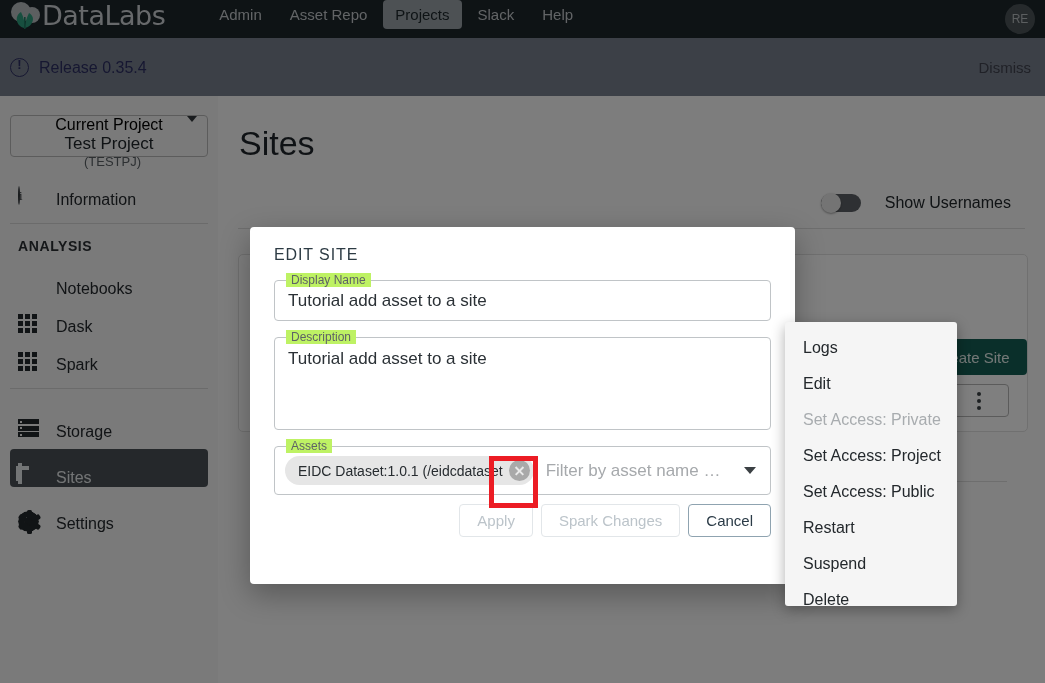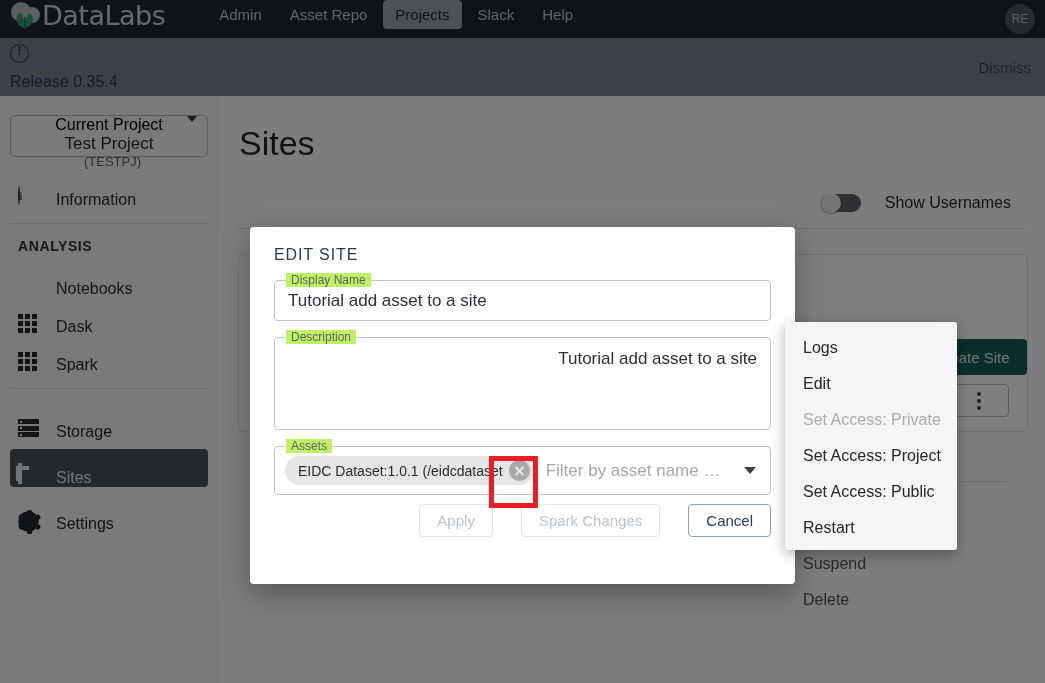--- a/index.html
+++ b/index.html
@@ -33,21 +33,21 @@
     width: 30px; height: 30px; border-radius: 50%;
     background: #4d5559; color: #b9bec1; font-size: 12px;
     display: flex; align-items: center; justify-content: center;
   }
 
   
   .banner {
     position: absolute; left: 0; top: 38px; width: 1045px; height: 58px;
     background: #79818f; display: flex; align-items: center;
   }
-  .banner-left { display: flex; align-items: flex-start; margin-left: 10px; gap: 10px; flex-direction: column; }
+  .banner-left { display: flex; align-items: flex-end; margin-left: 10px; gap: 10px; }
   .banner-icon {
     width: 19px; height: 19px; border-radius: 50%;
     border: 1.7px solid #2d2f63; position: relative;
   }
   .banner-icon::before {
     content: "!"; position: absolute; left: 0; right: 0; top: -2px;
     text-align: center; font-size: 13px; color: #2d2f63; font-weight: 700;
   }
   .banner-text { font-size: 16px; color: #2d2f63; }
   .banner-dismiss {
@@ -172,21 +172,21 @@
     position: relative; margin: 16px 24px 0 24px;
     border: 1px solid #c0c4c7; border-radius: 4px;
   }
   .field legend-x {
     position: absolute; left: 11px; top: -8px; background: #bef264; padding: 0 5px;
     font-size: 12px; color: #5e6266; display: block;
   }
   .f-name { height: 41px; display: flex; align-items: center; }
   .f-desc { height: 93px; }
   .f-assets { height: 49px; display: flex; align-items: center; }
-  .f-val { font-size: 17px; color: #2b3136; padding: 0 13px; text-align: right; }
+  .f-val { font-size: 17px; color: #2b3136; padding: 0 13px; }
   .f-desc .f-val { padding-top: 11px; display: block; }
 
   .chip {
     margin-left: 10px; height: 29px; border-radius: 15px; background: #e6e6e6;
     display: flex; align-items: center; padding: 0 4px 0 13px; max-width: 258px; overflow: hidden;
   }
   .chip-label { font-size: 14px; color: #272c30; white-space: nowrap; }
   .chip-x {
     width: 21px; height: 21px; border-radius: 50%; background: #a9a9a9;
     margin-left: 6px; position: relative; flex: 0 0 21px; cursor: pointer;
@@ -197,38 +197,38 @@
   .chip-x::before { transform: rotate(45deg); }
   .chip-x::after { transform: rotate(-45deg); }
   .asset-placeholder { font-size: 17px; color: #a6a9ac; margin-left: 12px; }
   .assets-caret {
     position: absolute; right: 14px; top: 20px; width: 0; height: 0;
     border-left: 6px solid transparent; border-right: 6px solid transparent;
     border-top: 7px solid #3b4044;
   }
 
   .modal-actions {
-    position: absolute; right: 24px; bottom: 47px; display: flex; gap: 28px; margin-top: 16px;
+    position: absolute; right: 24px; bottom: 47px; display: flex; gap: 8px; margin-top: 16px;
   }
   .mbtn {
     height: 33px; border-radius: 4px; font-size: 15px; padding: 0 17px;
     display: flex; align-items: center; justify-content: center; background: transparent;
   }
   .mbtn.disabled { border: 1px solid #e2e6e9; color: #bcc4ca; cursor: default; }
   .mbtn.enabled { border: 1px solid #8fa3b0; color: #2b3b47; cursor: pointer; }
 
   
   .redbox {
     position: absolute; left: 489px; top: 456px; width: 49px; height: 52px;
     border: 5px solid #ec1c24; z-index: 40;
   }
 
   
   .menu {
-    position: absolute; left: 785px; top: 322px; width: 172px; height: 228px;
+    position: absolute; left: 785px; top: 322px; width: 172px; height: 284px;
     background: #f5f5f5; box-shadow: 0 4px 14px rgba(0,0,0,.32); border-radius: 3px;
     padding: 8px 0; z-index: 30;
   }
   .menu-item {
     height: 36px; display: flex; align-items: center; padding-left: 18px;
     font-size: 16px; color: #23282c; cursor: pointer;
   }
   .menu-item.disabled { color: #a8acaf; cursor: default; }
 </style>
 </head>

